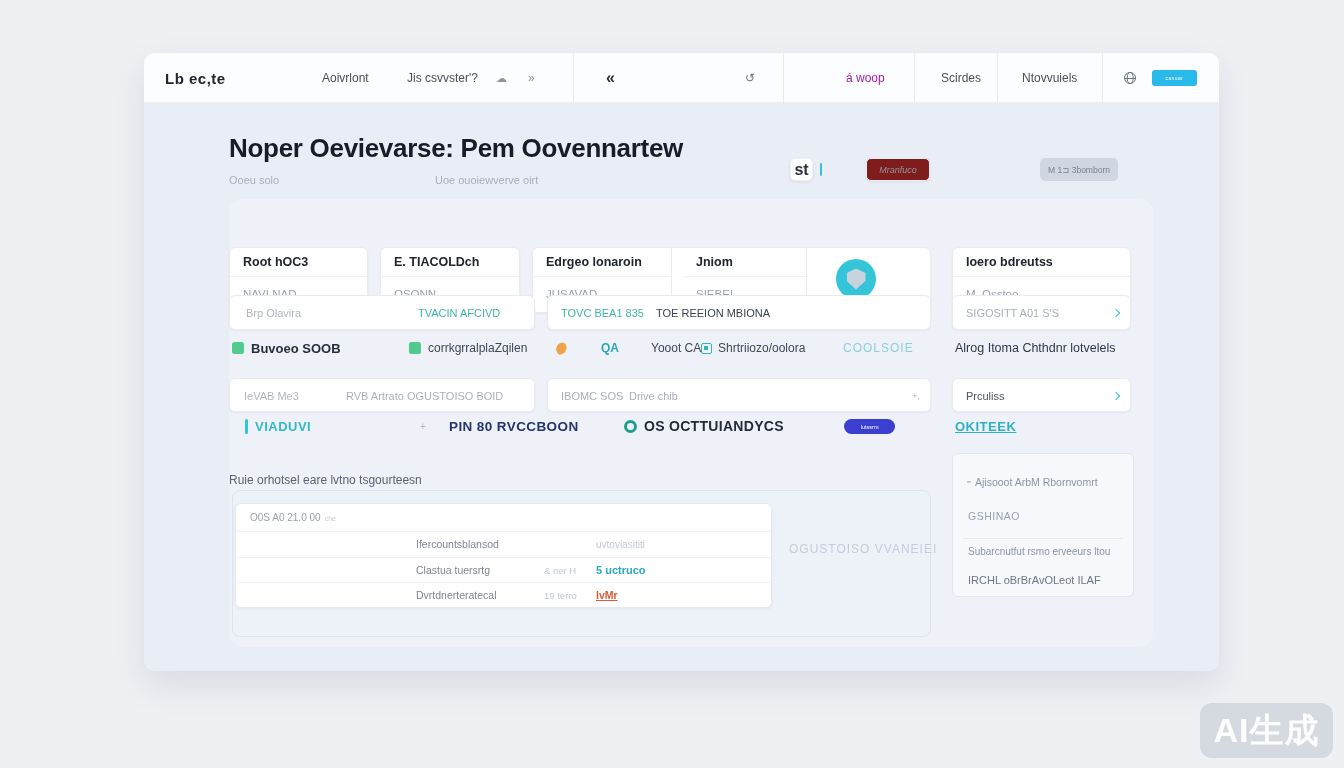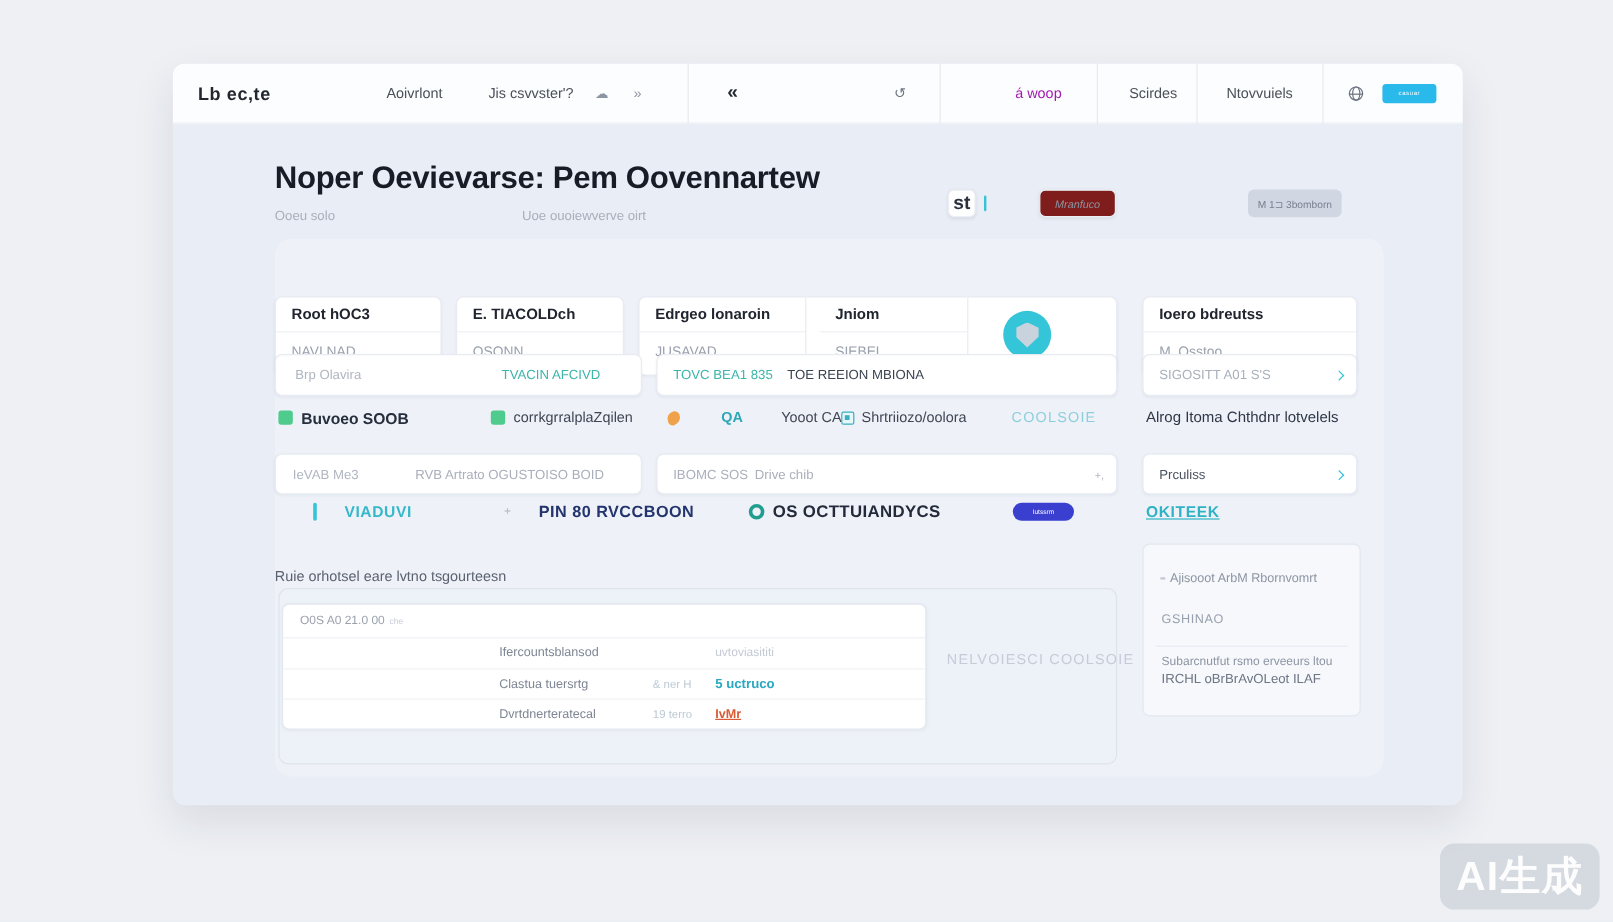--- a/index.html
+++ b/index.html
@@ -111,21 +111,21 @@
   .end-red { color:#d95b35; font-weight:bold; text-decoration:underline; cursor:pointer; }
   .box-watermark { position:absolute; left:556px; top:51px; font-size:12px; color:#c5ccd8; letter-spacing:1px; white-space:nowrap; }
   .side-box { position:absolute; left:808px; top:400px; width:182px; height:144px; background:#f6f8fc;
     border:1px solid #e2e7f0; border-radius:6px; }
   .side-box div { position:absolute; left:15px; white-space:nowrap; }
   .sb1 { top:22px; left:22px !important; font-size:10.5px; color:#8d95a3; }
   .sb1::before { content:''; position:absolute; left:-8px; top:5px; width:4px; height:2px; background:#c3cad5; }
   .sb2 { top:56px; font-size:10.5px; color:#98a0ad; letter-spacing:.5px; }
   .sb-div { top:84px; left:10px !important; right:10px; height:1px; background:#e7ebf2; }
   .sb3 { top:92px; font-size:10px; color:#8d95a3; }
-  .sb4 { top:106px; font-size:11px; color:#6d7685; }
+  .sb4 { top:120px; font-size:11px; color:#6d7685; }
   
   .ai-badge { position:absolute; left:1200px; top:703px; width:133px; height:55px;
     background:rgba(178,185,196,.42); border-radius:12px; display:flex; align-items:center; justify-content:center;
     font-size:34px; font-weight:bold; color:rgba(255,255,255,.95); letter-spacing:1px; }
 </style>
 </head>
 <body>
 
 <div class="window">
 
@@ -238,21 +238,21 @@
       <span class="t-gray" style="left:13px;">IBOMC SOS</span>
       <span class="t-gray" style="left:81px;">Drive chib</span>
       <span class="t-faint" style="right:10px; font-size:9px;">+,</span>
     </div>
     <div class="bar bC">
       <span class="t-mid" style="left:13px;">Prculiss</span>
       <i class="chev chev-right"></i>
     </div>
   </div>
 
-  <div class="irow" style="left:117px; top:364px;gap:16px;">
+  <div class="irow" style="left:101px; top:364px;">
     <span class="tick-teal"></span>
     <span class="txt-tealtab">VIADUVI</span>
   </div>
   <div class="irow" style="left:276px; top:364px;">
     <span class="plus-mark">+</span>
   </div>
   <div class="irow" style="left:305px; top:364px;">
     <span class="txt-navy">PIN 80 RVCCBOON</span>
   </div>
   <div class="irow" style="left:480px; top:364px;">
@@ -280,21 +280,21 @@
         <span class="cell-label">Clastua tuersrtg</span>
         <span class="cell-mid">&amp; ner H</span>
         <span class="cell-end end-teal">5 uctruco</span>
       </div>
       <div class="trow">
         <span class="cell-label">Dvrtdnerteratecal</span>
         <span class="cell-mid">19 terro</span>
         <span class="cell-end end-red">IvMr</span>
       </div>
     </div>
-    <div class="box-watermark">NELVOIESCI COOLSOIE</div>
+    <div class="box-watermark">OGUSTOISO VVANEIEI</div>
   </div>
 
   <div class="side-box">
     <div class="sb1">Ajisooot ArbM Rbornvomrt</div>
     <div class="sb2">GSHINAO</div>
     <div class="sb-div"></div>
     <div class="sb3">Subarcnutfut rsmo erveeurs ltou</div>
     <div class="sb4">IRCHL oBrBrAvOLeot ILAF</div>
   </div>
 

